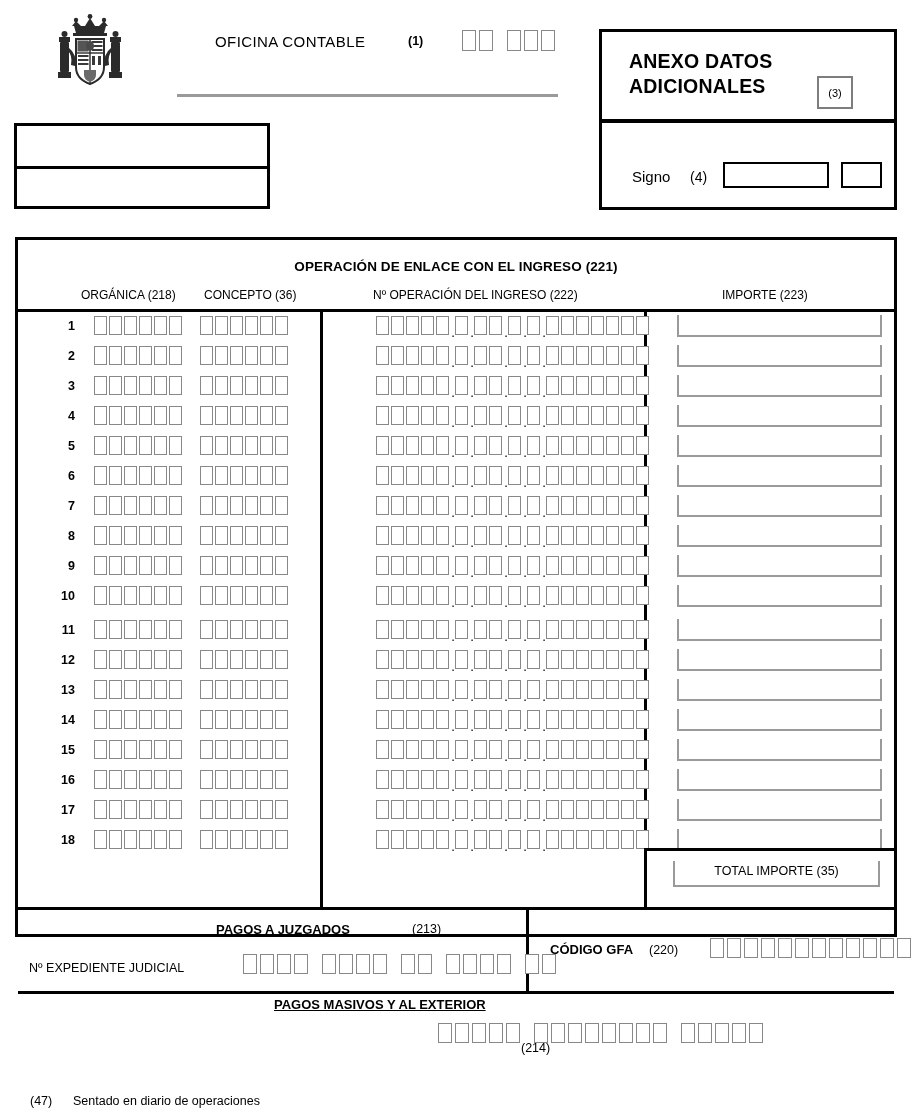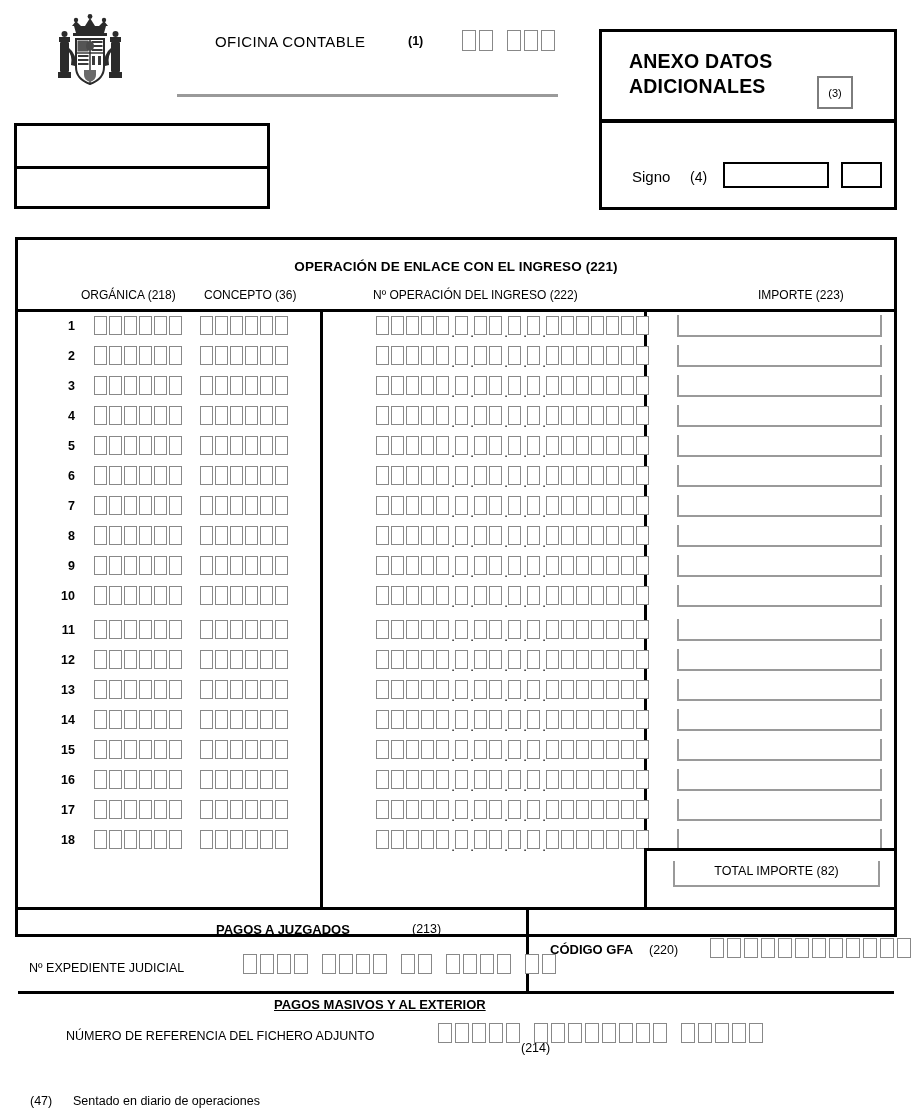--- a/index.html
+++ b/index.html
@@ -105,21 +105,21 @@
     position: absolute; left: 0; top: 0; width: 100%; height: 72px;
     border-bottom: 3px solid #000; box-sizing: border-box;
   }
   #tbl-title {
     position: absolute; top: 19px; width: 100%; text-align: center;
     font-size: 13.5px; font-weight: bold; letter-spacing: .1px;
   }
   #col-organica { position: absolute; left: 63px;  top: 48px; font-size: 12px; }
   #col-concepto { position: absolute; left: 186px; top: 48px; font-size: 12px; }
   #col-operacion{ position: absolute; left: 355px; top: 48px; font-size: 12px; }
-  #col-importe  { position: absolute; left: 704px; top: 48px; font-size: 12px; margin-left: 36px; }
+  #col-importe  { position: absolute; left: 704px; top: 48px; font-size: 12px; }
 
   
   .vline { position: absolute; width: 2.5px; background: #000; }
   #vline-left  { left: 302px; top: 72px;  height: 595px; }
   #vline-right { left: 626px; top: 72px;  height: 595px; }
 
   
   .hline { position: absolute; height: 2.5px; background: #000; }
   #hline-importe  { left: 626px; top: 608px; width: 250px; }
   #hline-bottom1  { left: 0px;   top: 667px; width: 876px; }
@@ -1097,21 +1097,21 @@
           <span class="cell sm"></span>
         </span>
         <span class="f-importe">
           <span class="amount-field" style="display: block;"></span>
         </span>
       </div>
     </div>
 
   <div class="hline" id="hline-importe"></div>
   <div id="total-wrap">
-    <span id="total-label">TOTAL IMPORTE  (82)</span>
+    <span id="total-label">TOTAL IMPORTE  (35)</span>
   </div>
 
   <div class="hline" id="hline-bottom1"></div>
   <div class="vline" id="vline-gfa"></div>
 
   <div id="juzgados-title">PAGOS A JUZGADOS</div>
   <div id="juzgados-num">(213)</div>
   <div id="expediente-label">Nº EXPEDIENTE JUDICIAL</div>
   <div id="expediente-cells" class="cellgroup">
       <span class="cell md"></span>
@@ -1150,21 +1150,20 @@
       <span class="cell md"></span>
       <span class="cell md"></span>
       <span class="cell md"></span>
       <span class="cell md"></span>
     </div>
 
   <div class="hline" id="hline-bottom2"></div>
 
   <div id="masivos-title">PAGOS MASIVOS Y AL EXTERIOR</div>
   <div id="masivos-num">(214)</div>
-  <div id="fichero-label">NÚMERO DE REFERENCIA DEL FICHERO ADJUNTO</div>
   <div id="fichero-cells" class="cellgroup">
       <span class="cell md"></span>
       <span class="cell md"></span>
       <span class="cell md"></span>
       <span class="cell md"></span>
       <span class="cell md"></span>
       <span class="gap"></span>
       <span class="cell md"></span>
       <span class="cell md"></span>
       <span class="cell md"></span>

